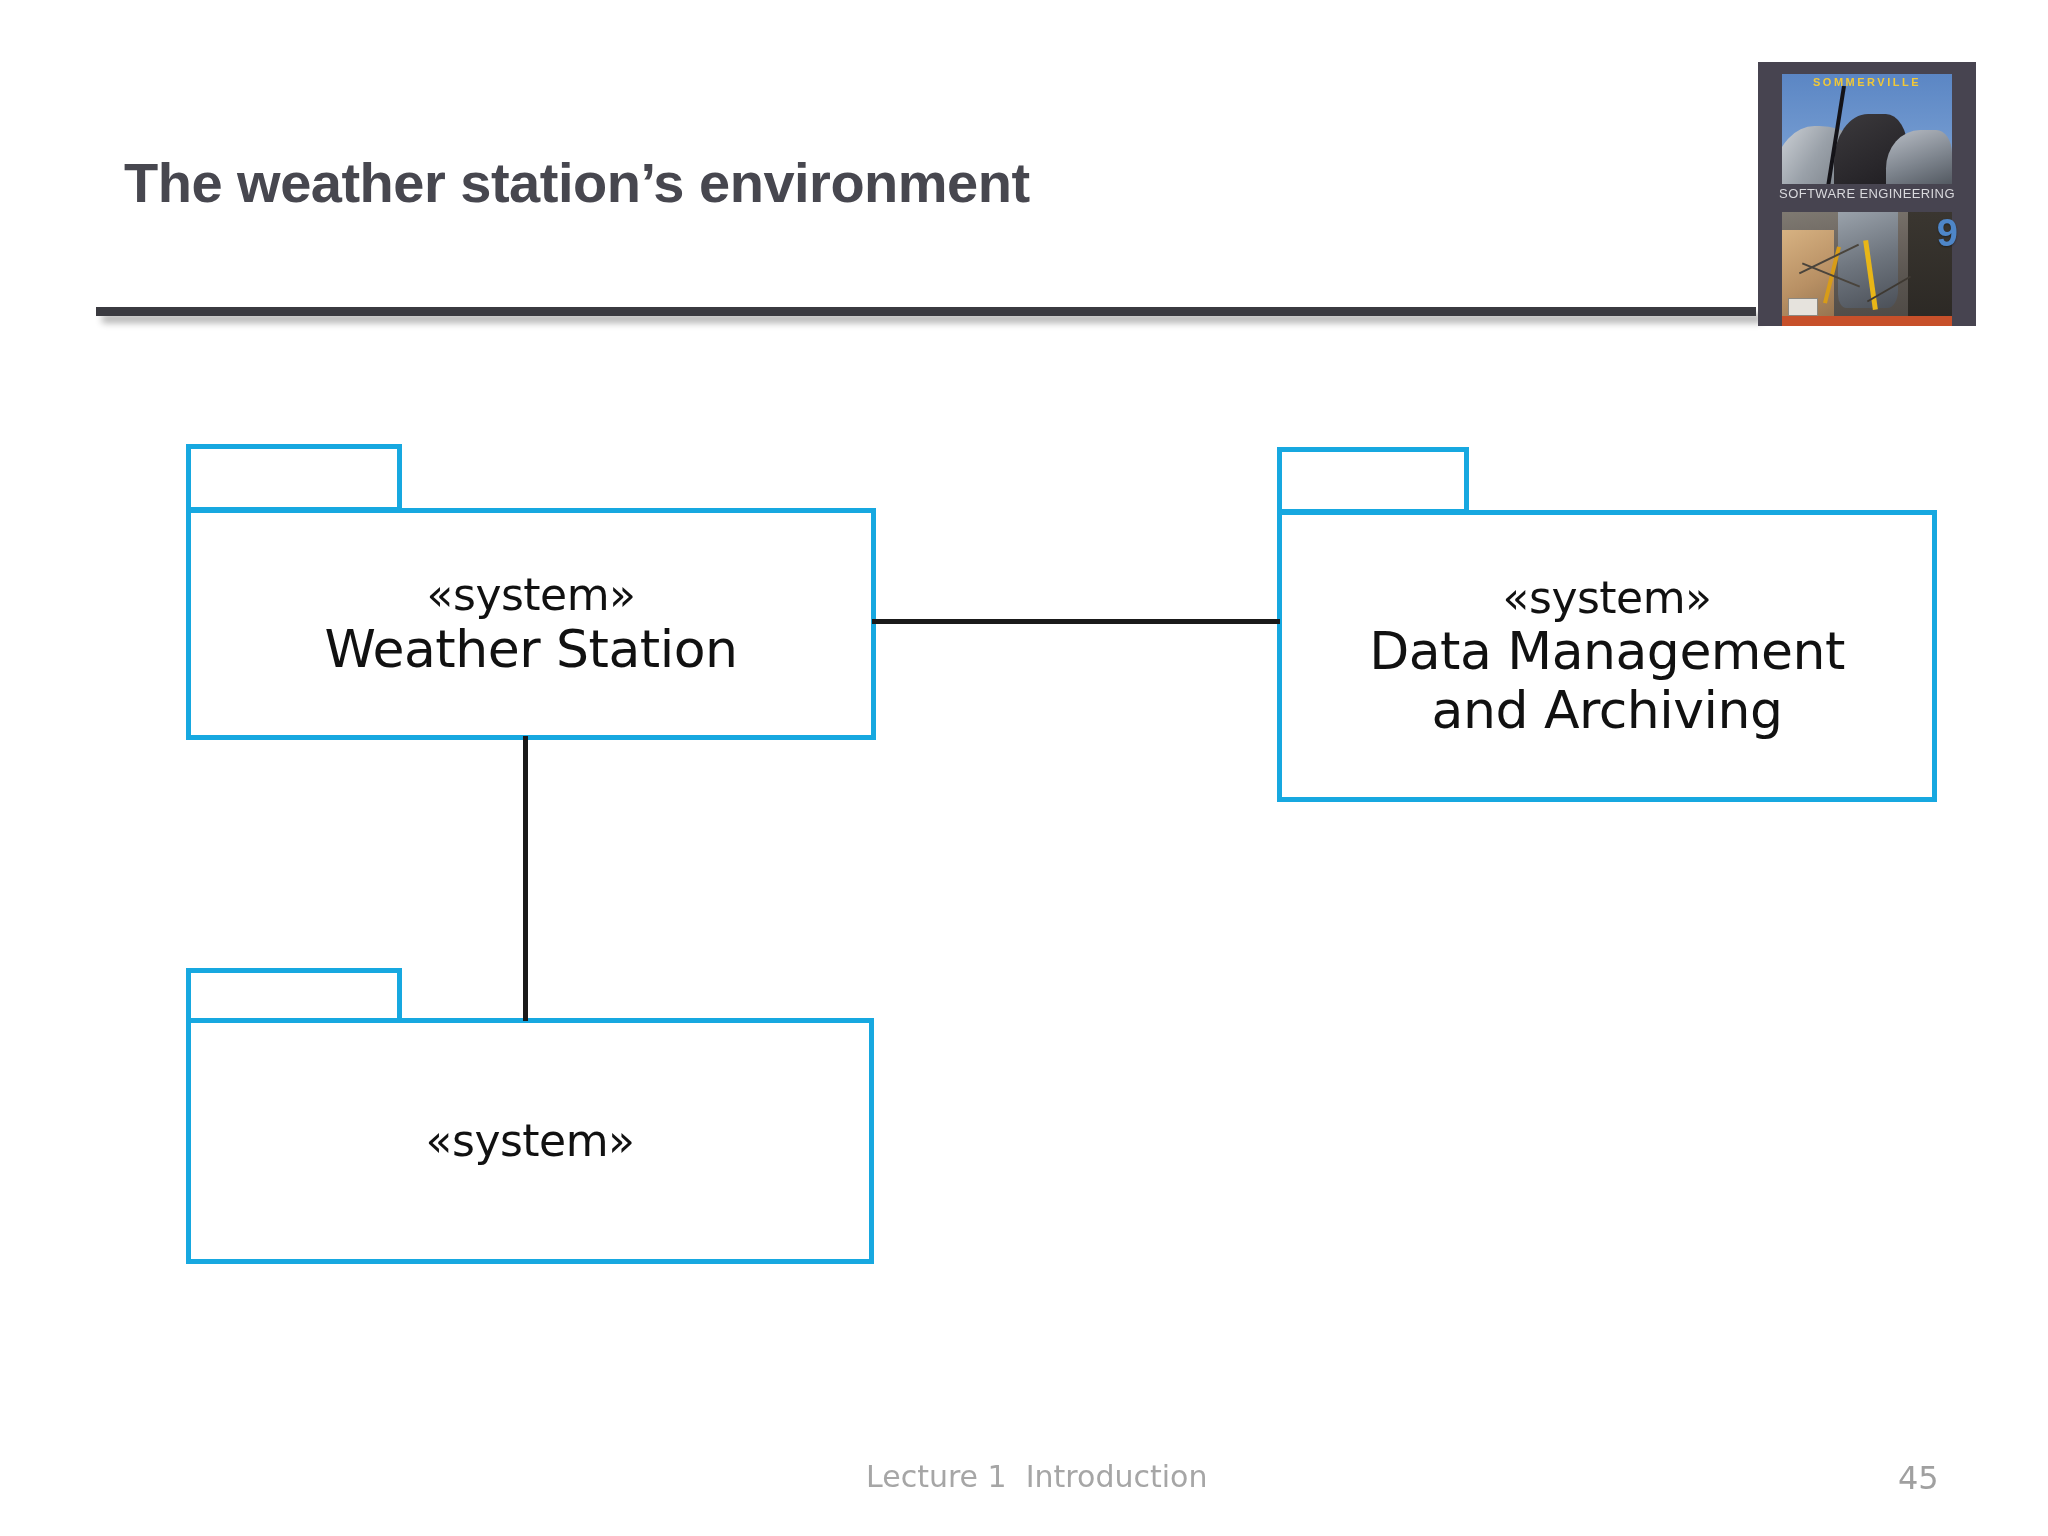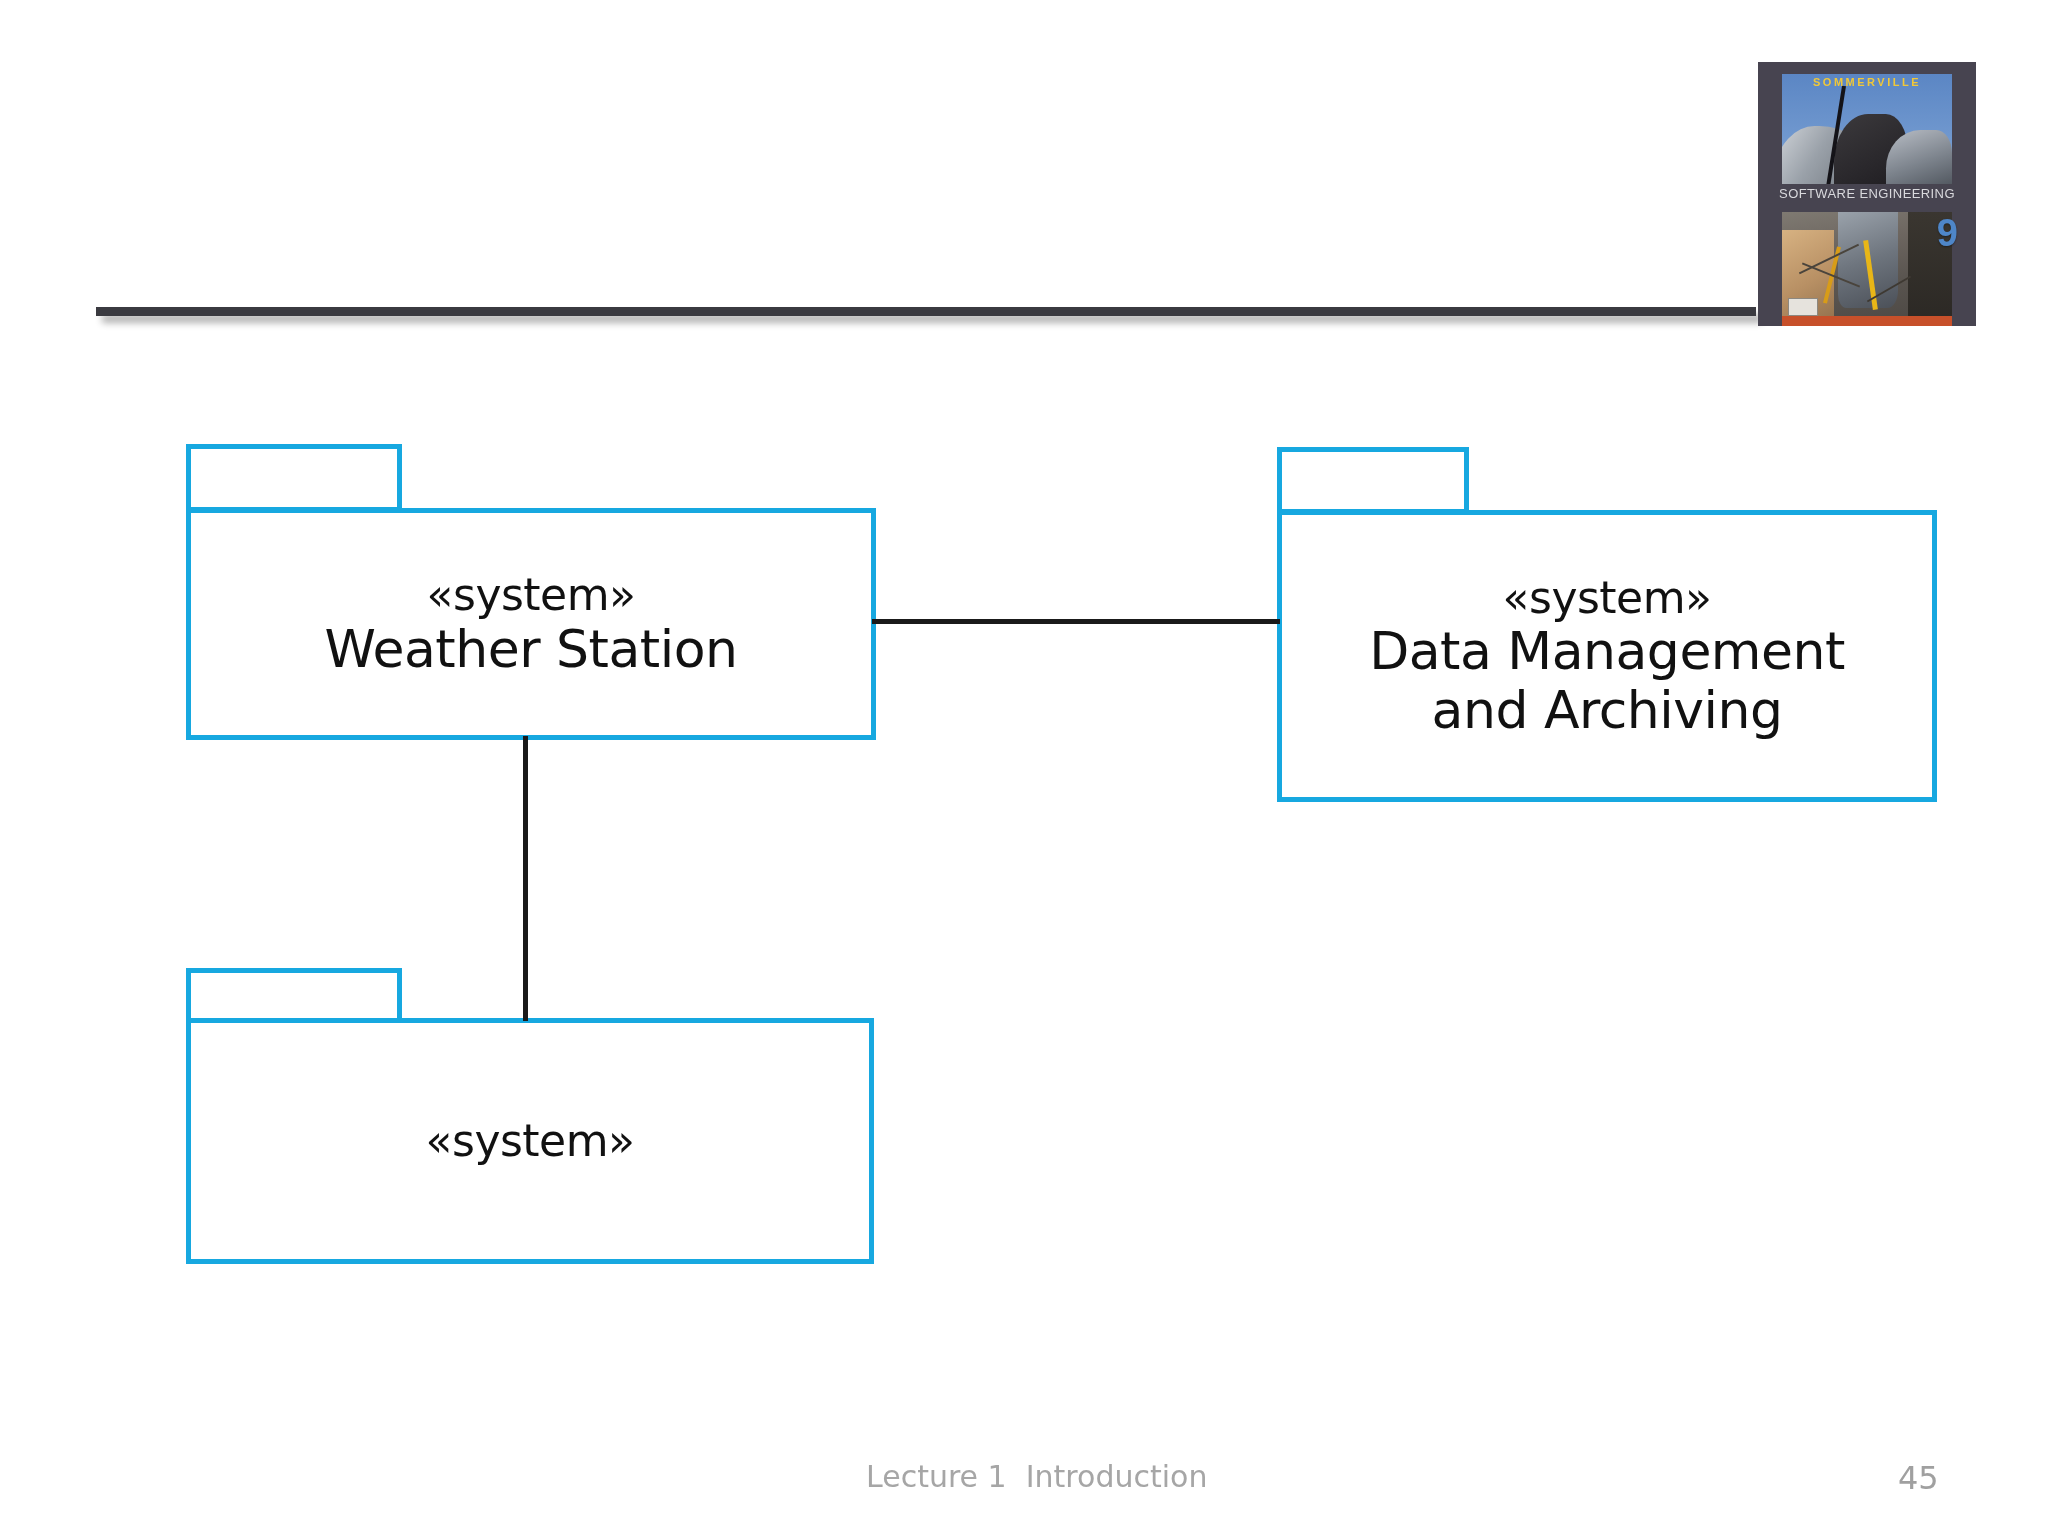--- a/index.html
+++ b/index.html
@@ -275,20 +275,21 @@
     font-size: 32px;
     color: #a0a0a0;
     text-align: center;
   }
 </style>
 </head>
 <body>
 
 <div class="slide">
 
+  <div class="slide-title">The weather station’s environment</div>
 
   <div class="title-rule"></div>
 
   <div class="book-cover">
     <div class="bc-sky">
       <div class="bc-bldg1"></div>
       <div class="bc-bldg2"></div>
       <div class="bc-bldg3"></div>
       <div class="bc-mast"></div>
     </div>

